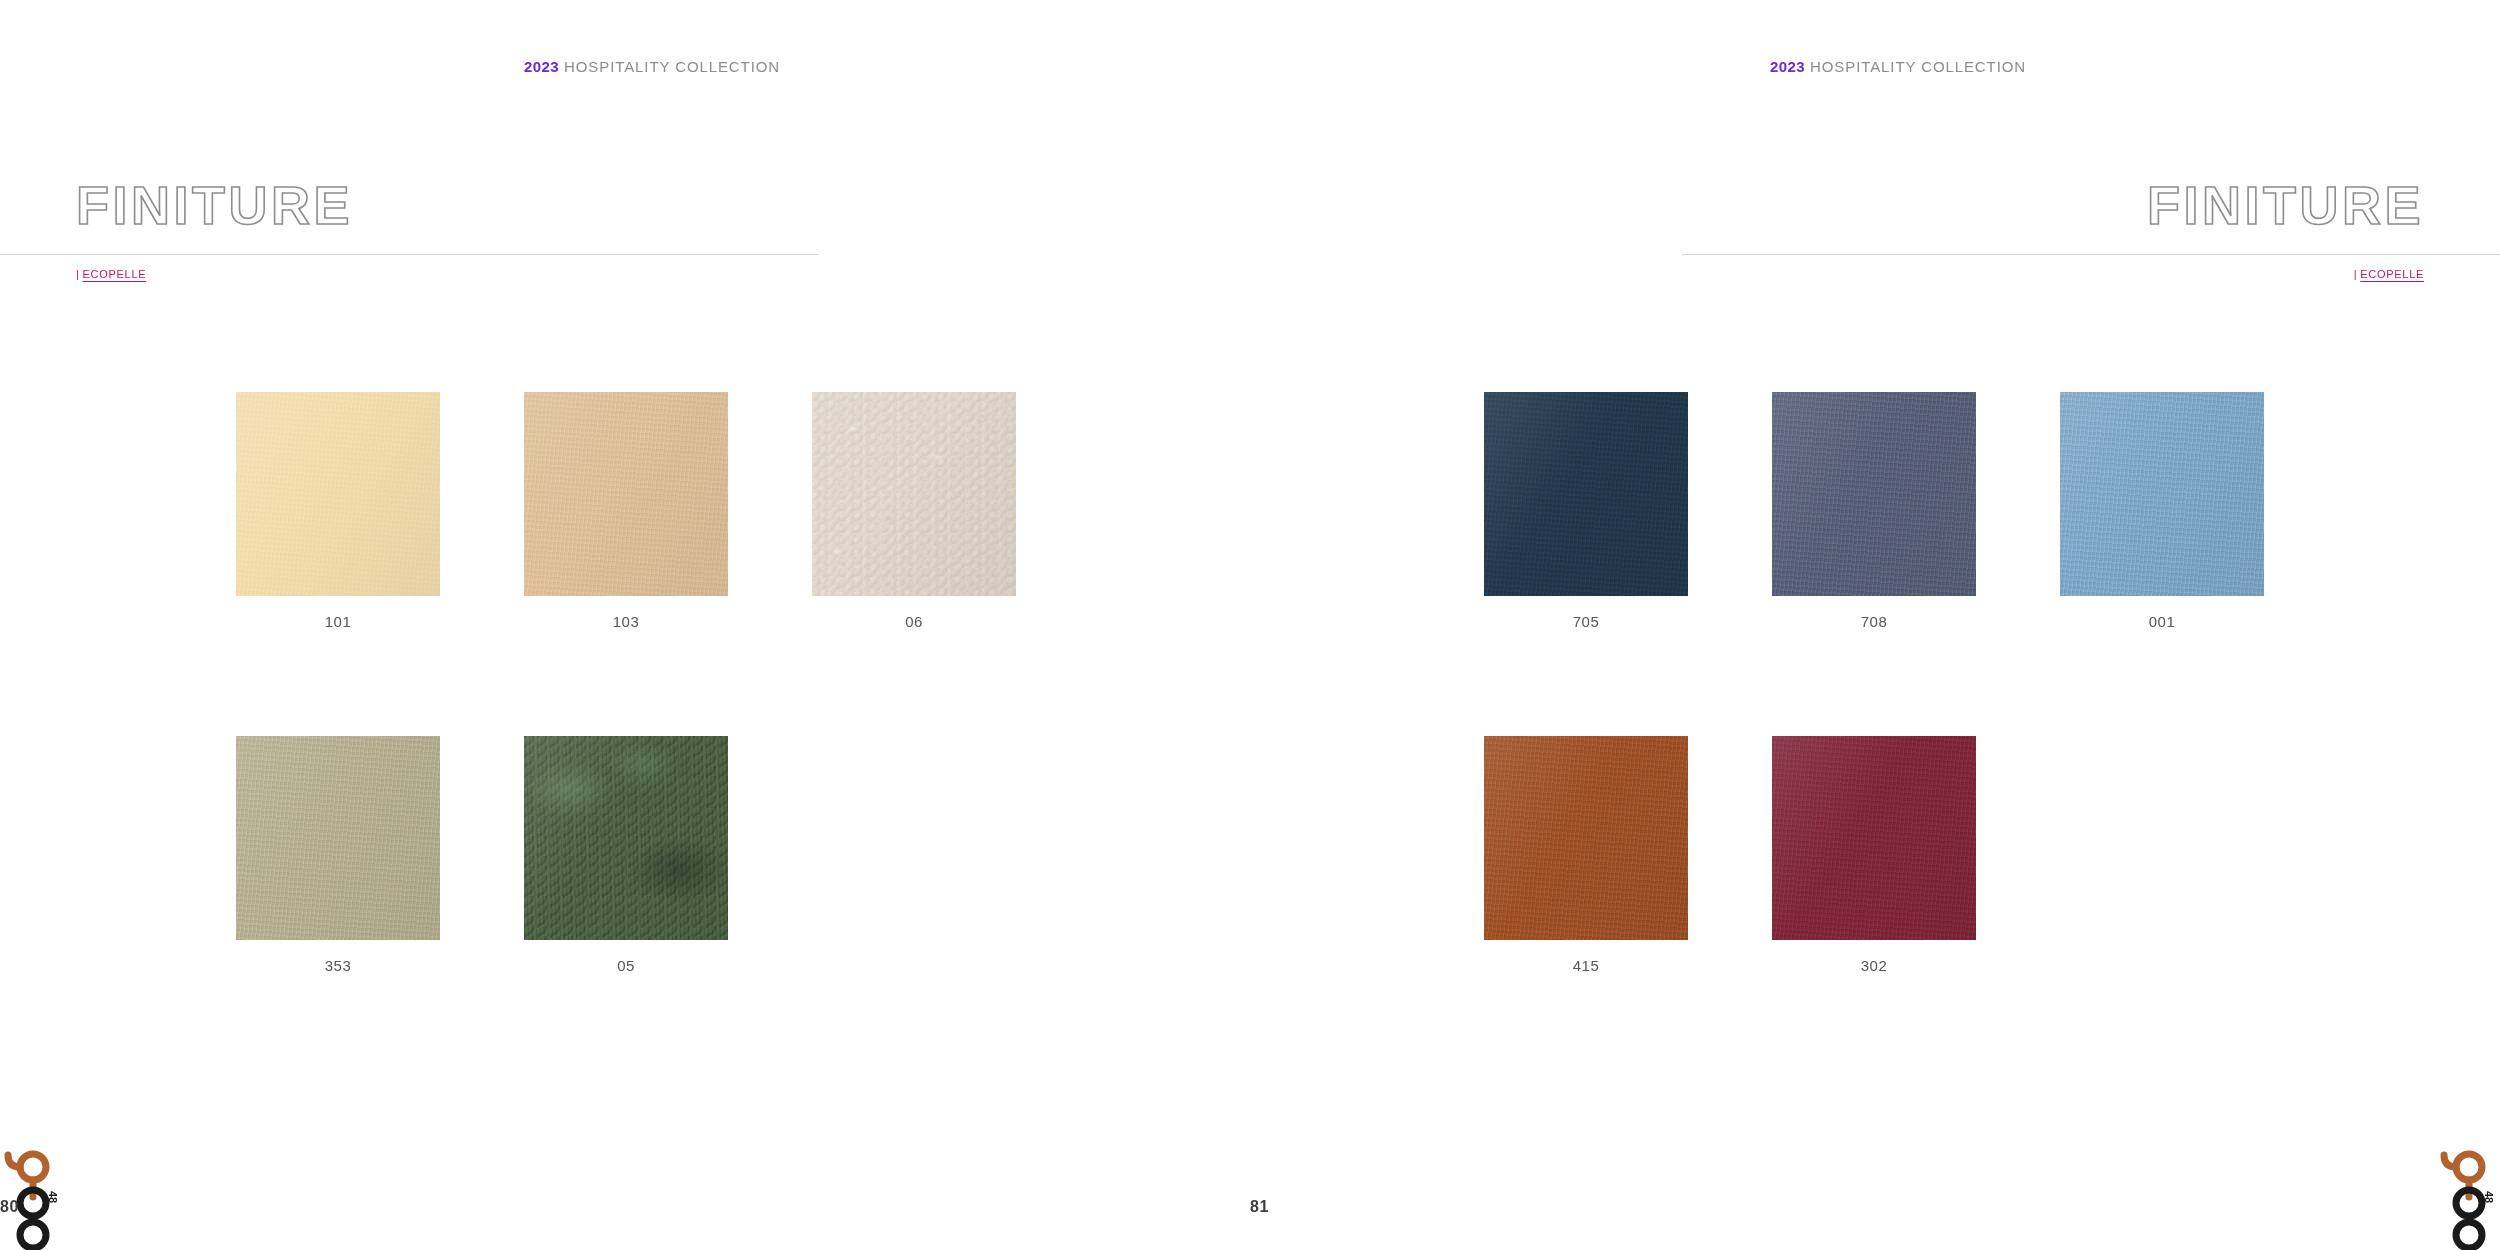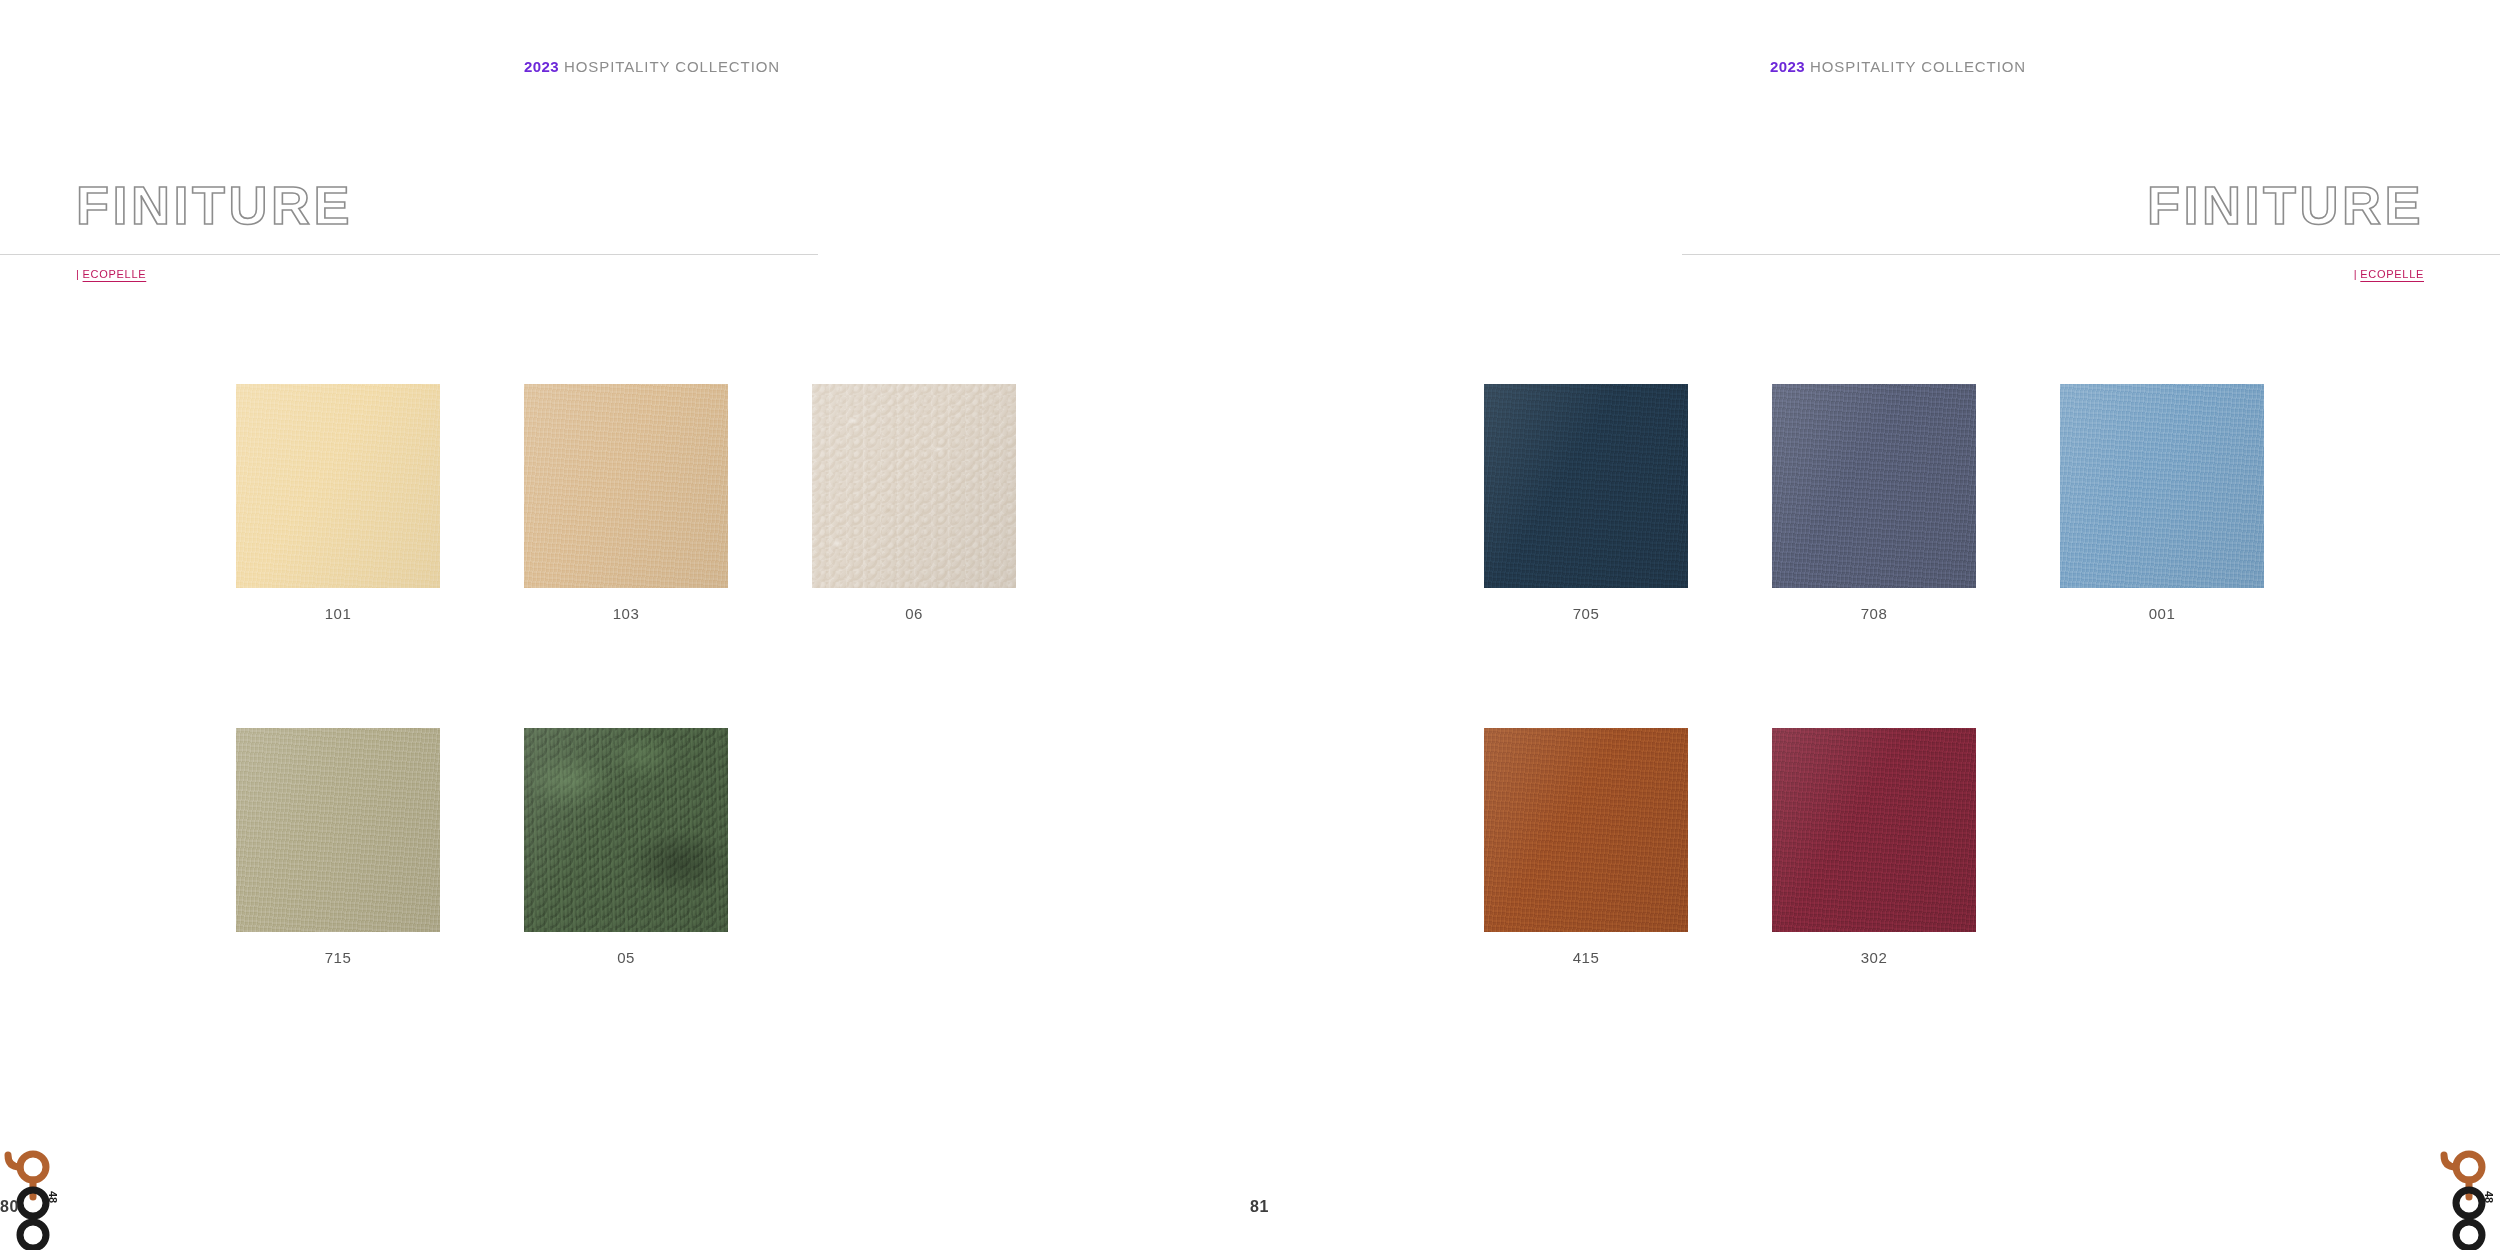--- a/index.html
+++ b/index.html
@@ -81,21 +81,21 @@
     white-space: nowrap;
   }
   .page-left .subsection  { left: 76px; }
   .page-right .subsection { right: 76px; }
   .subsection .bar { text-decoration: none; margin-right: 3px; }
   .subsection .name { text-decoration: underline; text-underline-offset: 3px; }
 
   
   .swatch-grid {
     position: absolute;
-    top: 384px;
+    top: 392px;
     display: grid;
     grid-template-columns: repeat(3, 204px);
     grid-column-gap: 84px;
     grid-row-gap: 106px;
   }
   .page-left .swatch-grid  { left: 236px; }
   .page-right .swatch-grid { right: 236px; }
 
   .swatch-cell {
     width: 204px;
@@ -216,21 +216,21 @@
           <div class="grain pebble"></div>
           <div class="sheen"></div>
         </div>
         <div class="swatch-label">06</div>
       </div>
       <div class="swatch-cell">
         <div class="swatch-chip" style="background-color: rgb(179, 173, 141);">
           <div class="grain fine"></div>
           <div class="sheen"></div>
         </div>
-        <div class="swatch-label">715</div>
+        <div class="swatch-label">353</div>
       </div>
       <div class="swatch-cell">
         <div class="swatch-chip" style="background-color: rgb(74, 95, 66);">
           <div class="grain mottled"></div>
           <div class="sheen"></div>
         </div>
         <div class="swatch-label">05</div>
       </div>
     </div>
 

